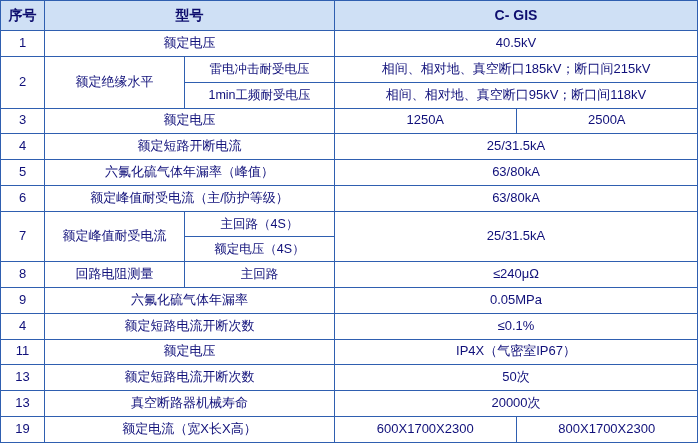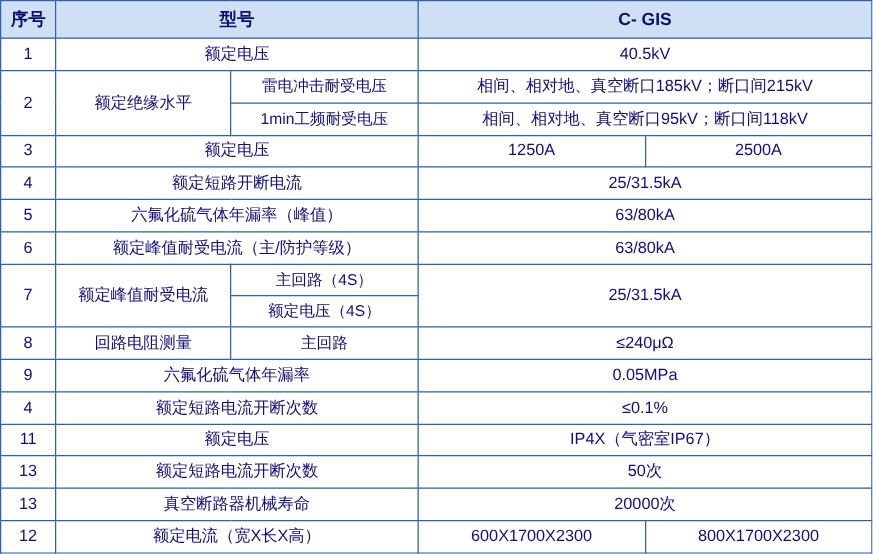--- a/index.html
+++ b/index.html
@@ -157,20 +157,20 @@
       <td class="val" colspan="2">50次</td>
     </tr>
 
     <tr>
       <td class="idx">13</td>
       <td class="label" colspan="2">真空断路器机械寿命</td>
       <td class="val" colspan="2">20000次</td>
     </tr>
 
     <tr>
-      <td class="idx">12</td>
+      <td class="idx">19</td>
       <td class="label" colspan="2">额定电流（宽X长X高）</td>
       <td class="val">600X1700X2300</td>
       <td class="val">800X1700X2300</td>
     </tr>
 
   </tbody>
 </table>
 
 </body></html>

